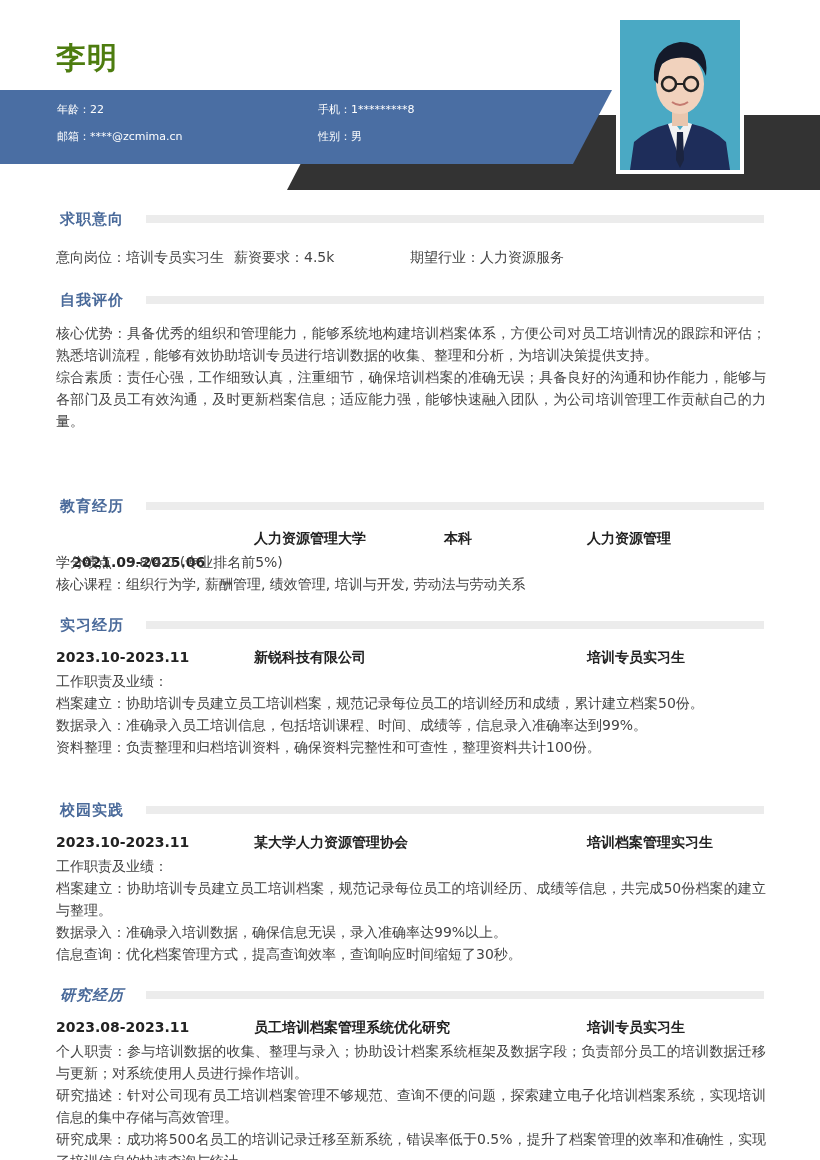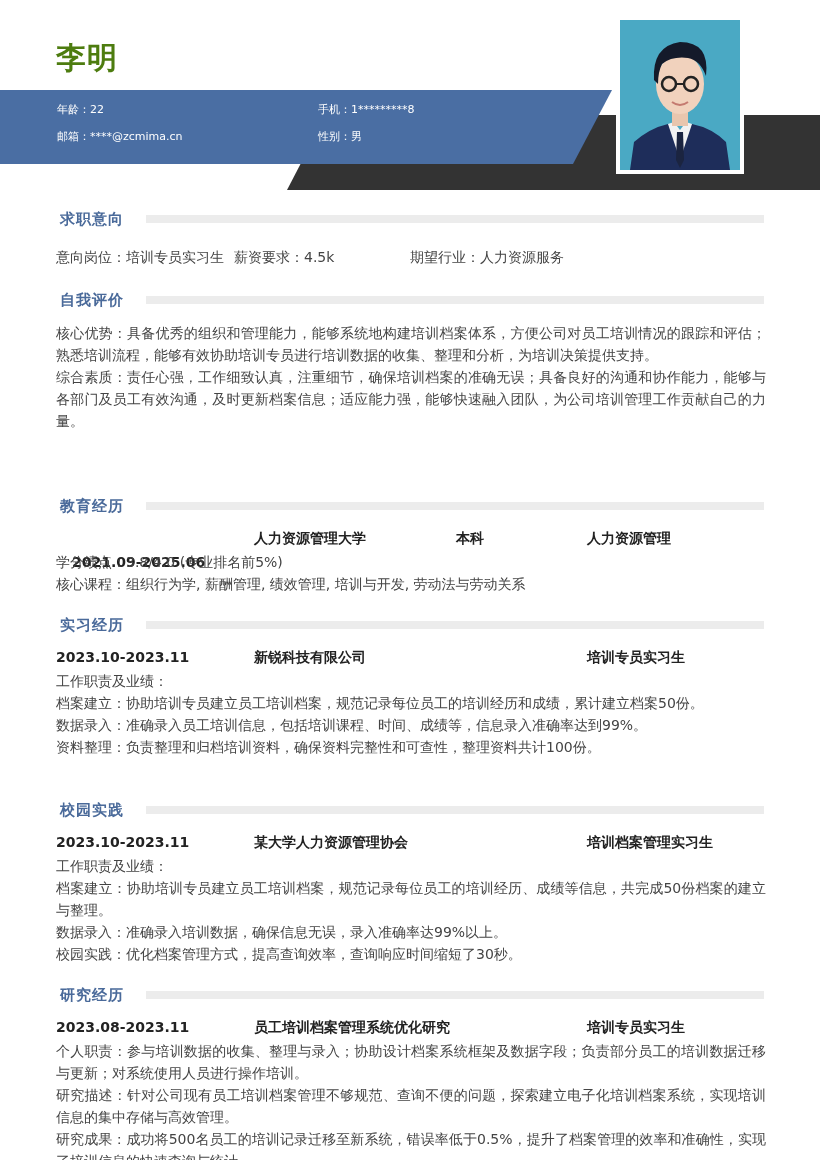--- a/index.html
+++ b/index.html
@@ -107,21 +107,21 @@
 </div>
 
 <div class="section">
   <div class="sec-bar" style="top:502px;"></div>
   <div class="sec-head" style="top:494px;">
     <span class="sec-title">教育经历</span>
   </div>
   <div class="row" style="top:527px;">
     <span style="left:16px;margin-top:24px;">2021.09-2025.06</span>
     <span style="left:198px;">人力资源管理大学</span>
-    <span style="left:400px;">本科</span>
+    <span style="left:388px;">本科</span>
     <span style="left:531px;">人力资源管理</span>
   </div>
   <div class="text" style="top:551px;">
     <span class="line">学分绩点：3.8/4.0 (专业排名前5%)</span>
     <span class="line">核心课程：组织行为学, 薪酬管理, 绩效管理, 培训与开发, 劳动法与劳动关系</span>
   </div>
 </div>
 
 <div class="section">
   <div class="sec-bar" style="top:621px;"></div>
@@ -148,27 +148,27 @@
   </div>
   <div class="row" style="top:831px;">
     <span style="left:0;">2023.10-2023.11</span>
     <span style="left:198px;">某大学人力资源管理协会</span>
     <span style="left:531px;">培训档案管理实习生</span>
   </div>
   <div class="text" style="top:855px;">
     <span class="line">工作职责及业绩：</span>
     <span class="line">档案建立：协助培训专员建立员工培训档案，规范记录每位员工的培训经历、成绩等信息，共完成50份档案的建立与整理。</span>
     <span class="line">数据录入：准确录入培训数据，确保信息无误，录入准确率达99%以上。</span>
-    <span class="line">校园实践：优化档案管理方式，提高查询效率，查询响应时间缩短了30秒。</span>
+    <span class="line">信息查询：优化档案管理方式，提高查询效率，查询响应时间缩短了30秒。</span>
   </div>
 </div>
 
 <div class="section">
   <div class="sec-bar" style="top:991px;"></div>
-  <div class="sec-head" style="top:983px;">
+  <div class="sec-head" style="top:983px;font-style:italic;">
     <span class="sec-title">研究经历</span>
   </div>
   <div class="row" style="top:1016px;">
     <span style="left:0;">2023.08-2023.11</span>
     <span style="left:198px;">员工培训档案管理系统优化研究</span>
     <span style="left:531px;">培训专员实习生</span>
   </div>
   <div class="text" style="top:1040px;">
     <span class="line">个人职责：参与培训数据的收集、整理与录入；协助设计档案系统框架及数据字段；负责部分员工的培训数据迁移与更新；对系统使用人员进行操作培训。</span>
     <span class="line">研究描述：针对公司现有员工培训档案管理不够规范、查询不便的问题，探索建立电子化培训档案系统，实现培训信息的集中存储与高效管理。</span>

